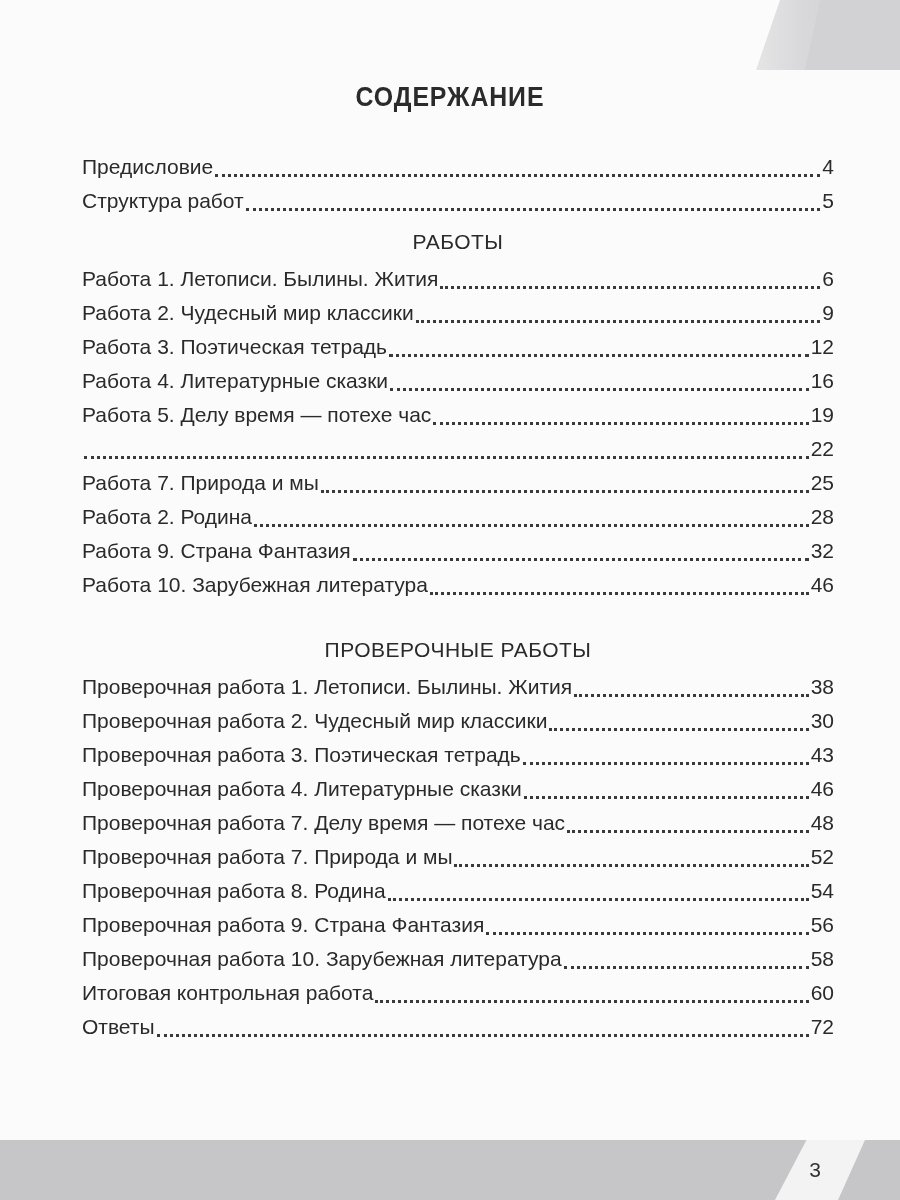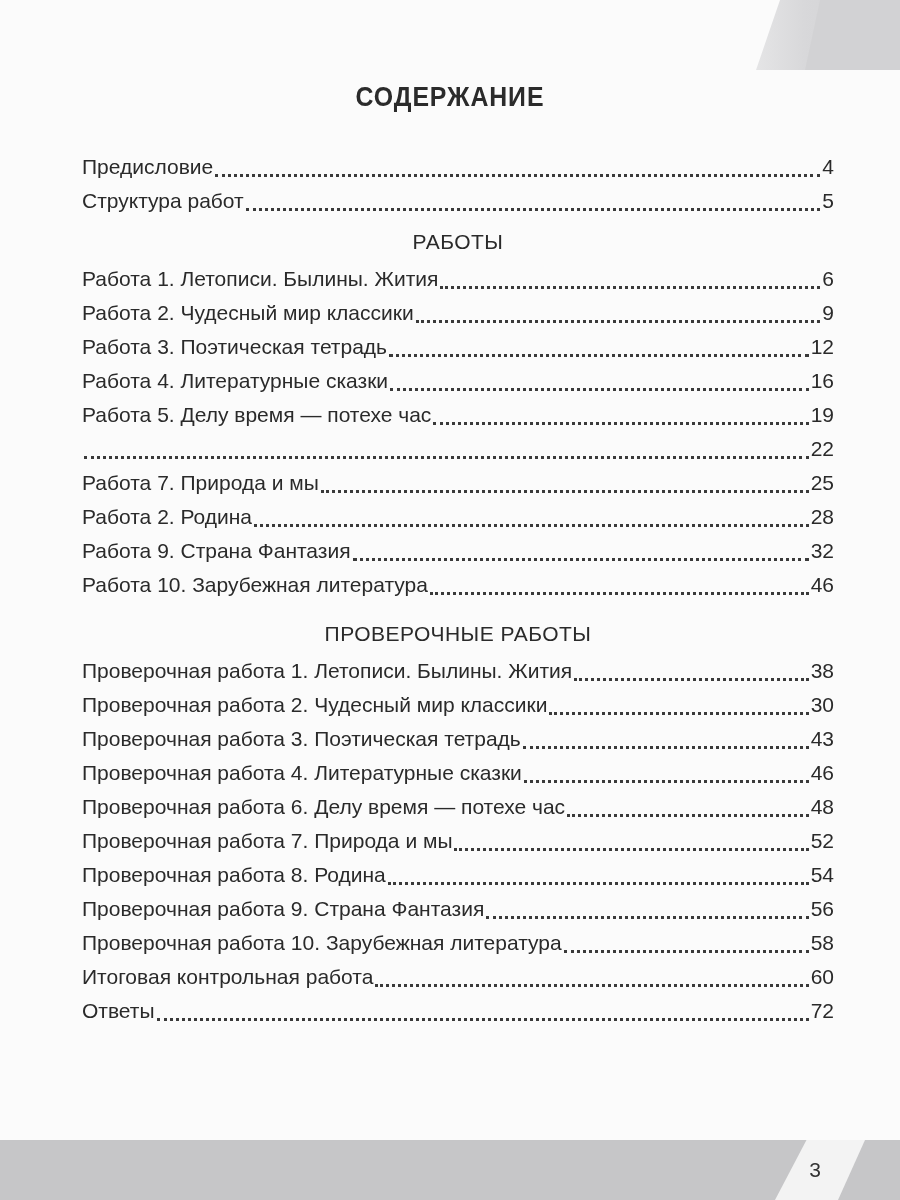--- a/index.html
+++ b/index.html
@@ -120,21 +120,21 @@
     <span class="label">Работа  9. Страна Фантазия</span>
     <span class="dots"></span>
     <span class="page">32</span>
   </div>
   <div class="toc-row">
     <span class="label">Работа  10. Зарубежная литература</span>
     <span class="dots"></span>
     <span class="page">46</span>
   </div>
 
-  <div class="section-heading" style="margin-top:12px;">ПРОВЕРОЧНЫЕ РАБОТЫ</div>
+  <div class="section-heading" style="margin-top:28px;">ПРОВЕРОЧНЫЕ РАБОТЫ</div>
 
   <div class="toc-row">
     <span class="label">Проверочная работа 1. Летописи. Былины. Жития</span>
     <span class="dots"></span>
     <span class="page">38</span>
   </div>
   <div class="toc-row">
     <span class="label">Проверочная работа 2. Чудесный мир классики</span>
     <span class="dots"></span>
     <span class="page">30</span>
@@ -143,21 +143,21 @@
     <span class="label">Проверочная работа 3. Поэтическая тетрадь</span>
     <span class="dots"></span>
     <span class="page">43</span>
   </div>
   <div class="toc-row">
     <span class="label">Проверочная работа 4. Литературные сказки</span>
     <span class="dots"></span>
     <span class="page">46</span>
   </div>
   <div class="toc-row">
-    <span class="label">Проверочная работа 6. Делу время — потехе час</span>
+    <span class="label">Проверочная работа 7. Делу время — потехе час</span>
     <span class="dots"></span>
     <span class="page">48</span>
   </div>
   <div class="toc-row">
     <span class="label">Проверочная работа 7. Природа и мы</span>
     <span class="dots"></span>
     <span class="page">52</span>
   </div>
   <div class="toc-row">
     <span class="label">Проверочная работа 8. Родина</span>

